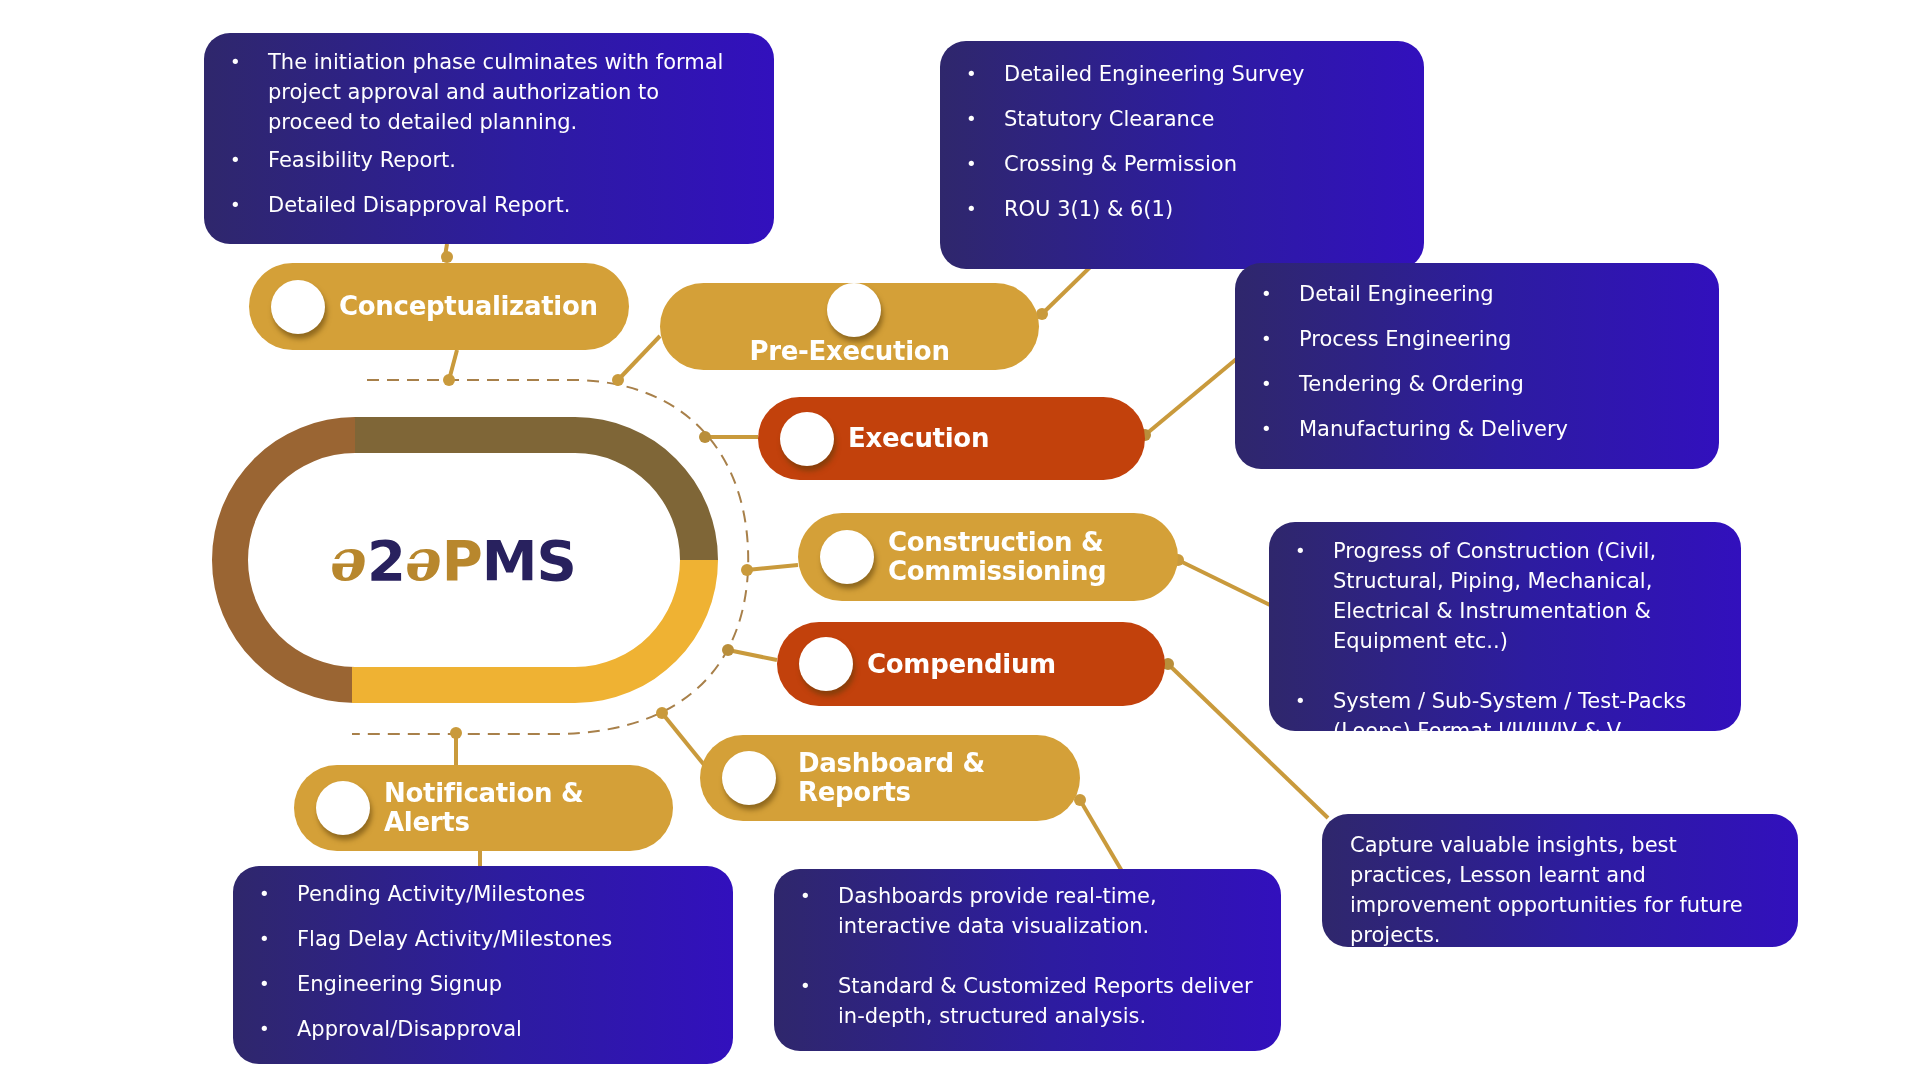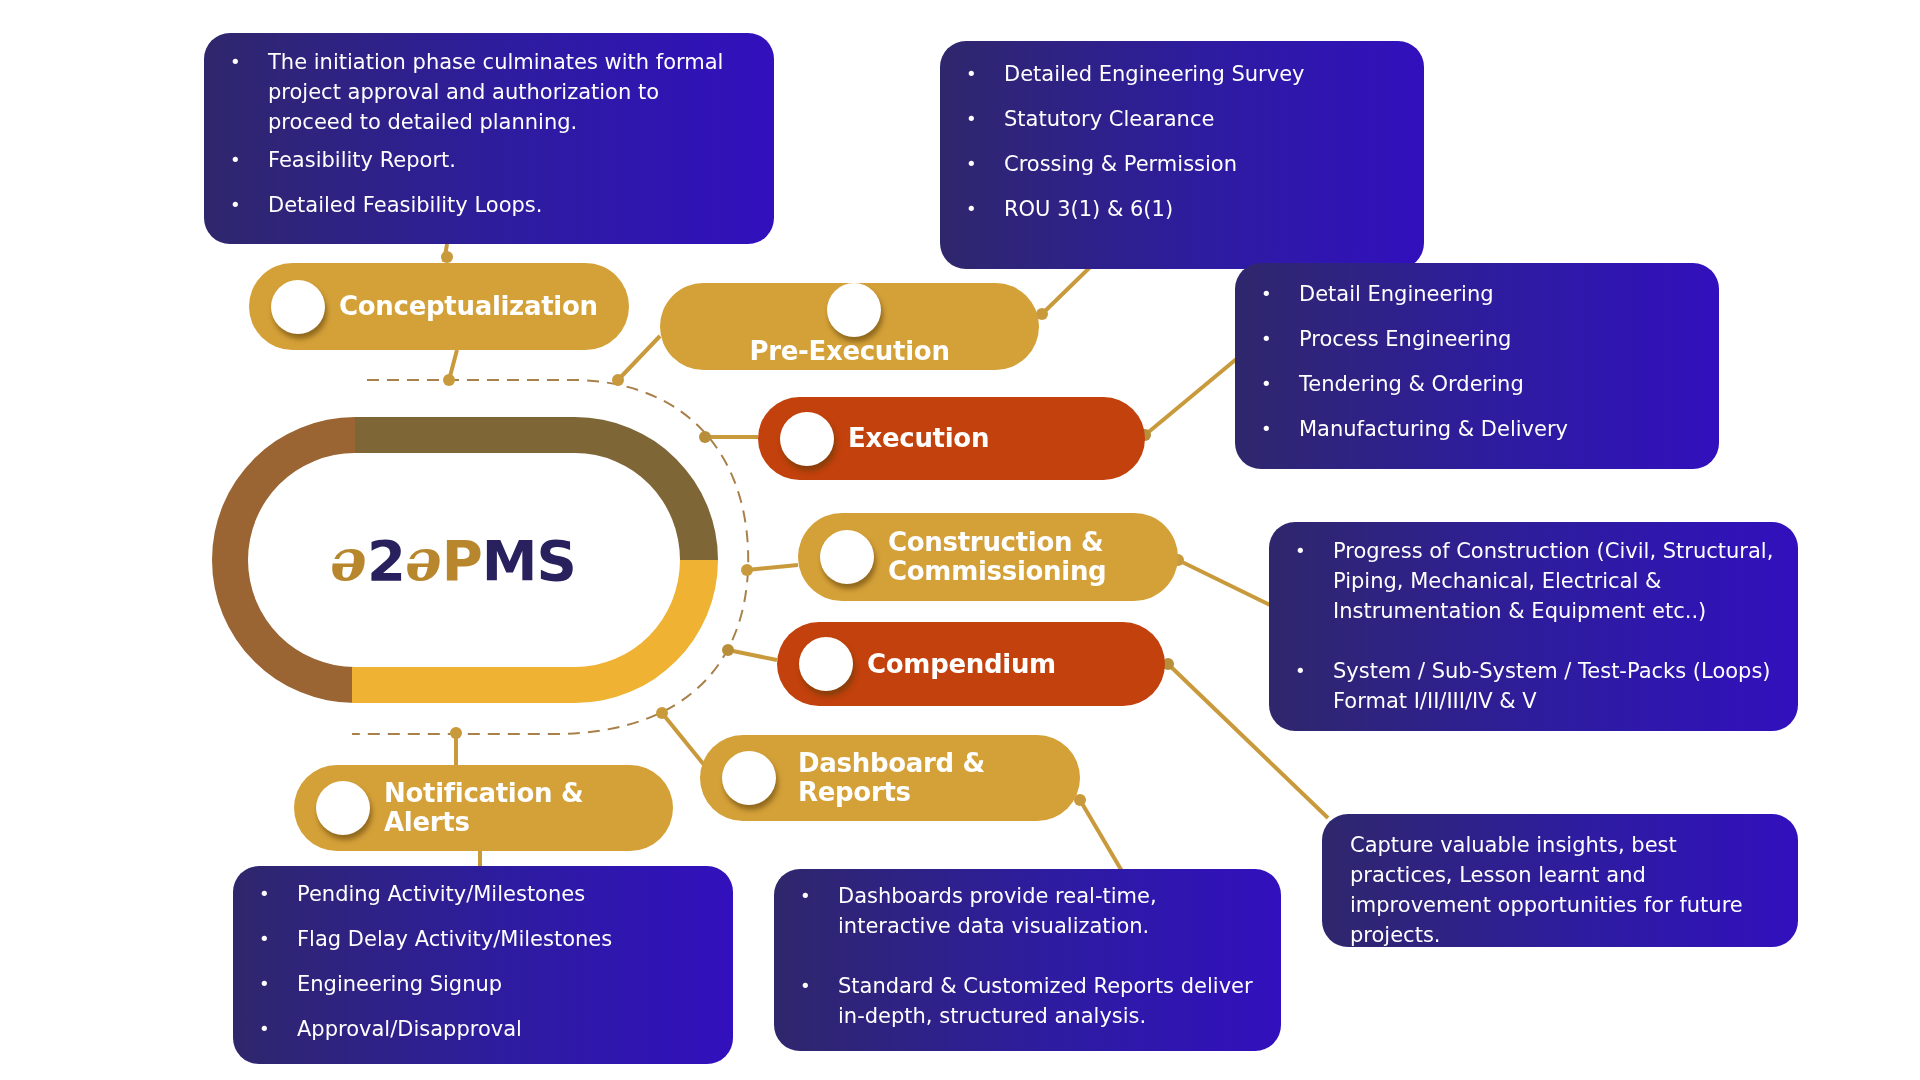--- a/index.html
+++ b/index.html
@@ -85,21 +85,21 @@
   <span class="logo-text">2</span>
   <span class="logo-swirl">ə</span>
   <span class="logo-text" style="color:#b8872d;">P</span>
   <span class="logo-text">MS</span>
 </div>
 
 <div class="info-box" style="left:204px;top:33px;width:570px;height:211px;padding-top:14px;">
   <ul>
     <li style="margin-bottom:8px;">The initiation phase culminates with formal project approval and authorization to proceed to detailed planning.</li>
     <li>Feasibility Report.</li>
-    <li>Detailed Feasibility Loops.</li>
+    <li>Detailed Disapproval Report.</li>
   </ul>
 </div>
 
 <div class="info-box" style="left:908px;top:41px;width:484px;height:228px;padding-top:18px;margin-left:32px;">
   <ul>
     <li>Detailed Engineering Survey</li>
     <li>Statutory Clearance</li>
     <li>Crossing &amp; Permission</li>
     <li>ROU 3(1) &amp; 6(1)</li>
   </ul>
@@ -107,21 +107,21 @@
 
 <div class="info-box" style="left:1235px;top:263px;width:484px;height:206px;padding-top:16px;">
   <ul>
     <li>Detail Engineering</li>
     <li>Process Engineering</li>
     <li>Tendering &amp; Ordering</li>
     <li>Manufacturing &amp; Delivery</li>
   </ul>
 </div>
 
-<div class="info-box" style="left:1269px;top:522px;width:529px;height:209px;padding-top:14px;">
+<div class="info-box" style="left:1269px;top:522px;width:472px;height:209px;padding-top:14px;">
   <ul>
     <li style="margin-bottom:30px;">Progress of Construction (Civil, Structural, Piping, Mechanical, Electrical &amp; Instrumentation &amp; Equipment etc..)</li>
     <li>System / Sub-System / Test-Packs (Loops) Format I/II/III/IV &amp; V</li>
   </ul>
 </div>
 
 <div class="info-box plain" style="left:1322px;top:814px;width:476px;height:133px;padding:16px 20px 0 28px;">
   <p>Capture valuable insights, best practices, Lesson learnt and improvement opportunities for future projects.</p>
 </div>
 

